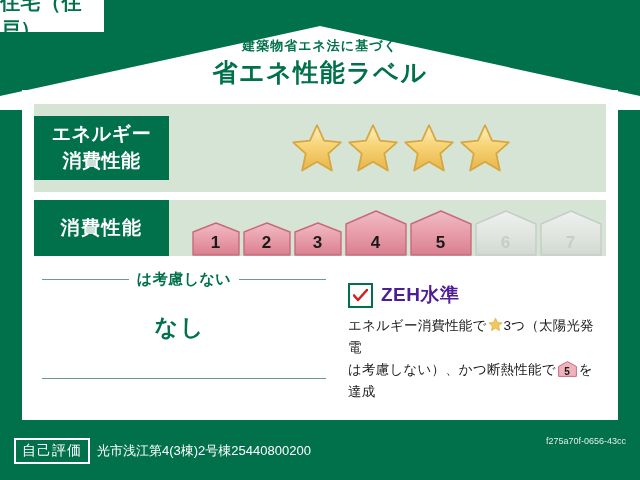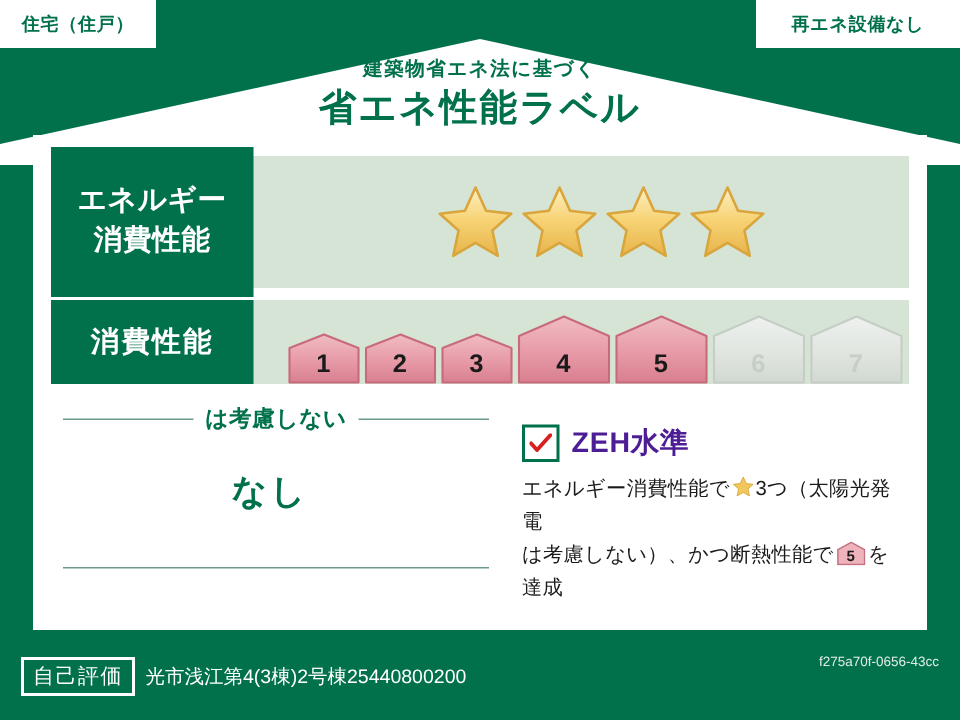--- a/index.html
+++ b/index.html
@@ -7,21 +7,21 @@
     width:640px;height:480px;overflow:hidden;
     background:#00714a;
     font-family:"Liberation Sans","DejaVu Sans",sans-serif;
     -webkit-font-smoothing:antialiased;
   }
   #label-root{position:relative;width:640px;height:480px;background:#00714a;}
 
   
   .corner-badge{
     position:absolute;top:0;background:#ffffff;
-    color:#00714a;font-weight:bold;font-size:12px;
+    color:#00714a;font-weight:bold;font-size:20px;
     display:flex;align-items:center;justify-content:center;
     letter-spacing:.5px;
   }
   #badge-left{left:0;width:104px;height:32px;}
   #badge-right{right:0;width:136px;height:32px;}
 
   
   #roof{
     position:absolute;left:0;top:0;width:640px;height:110px;
     overflow:hidden;pointer-events:none;
@@ -48,21 +48,21 @@
     background:#d5e4d4;display:flex;align-items:center;
   }
   #row-energy{top:14px;height:88px;}
   #row-insul{top:110px;height:56px;}
 
   .perf-label{
     background:#00714a;color:#ffffff;font-weight:bold;
     display:flex;flex-direction:column;align-items:center;justify-content:center;
     text-align:center;flex:0 0 auto;
   }
-  #label-energy{width:135px;height:100px;font-size:19px;line-height:1.42;letter-spacing:.5px;}
+  #label-energy{width:135px;height:64px;font-size:19px;line-height:1.42;letter-spacing:.5px;}
   #label-insul{width:135px;height:56px;font-size:19px;letter-spacing:1.5px;}
 
   
   #stars{flex:1;display:flex;align-items:center;justify-content:center;gap:4px;padding-left:26px;}
   .star-icon{width:52px;height:52px;display:block;}
 
   
   #houses{flex:1;display:flex;align-items:flex-end;justify-content:center;gap:3px;padding-left:18px;height:56px;}
   .house{
     position:relative;display:flex;align-items:flex-end;justify-content:center;
@@ -137,21 +137,20 @@
 <div id="label-root">
 
   <div id="roof">
     <svg width="640" height="110" viewBox="0 0 640 110">
       <polygon points="0,110 0,96 320,26 640,96 640,110" fill="#ffffff"></polygon>
       <polygon points="0,110 320,40 640,110" fill="#ffffff"></polygon>
     </svg>
   </div>
 
   <div class="corner-badge" id="badge-left">住宅（住戸）</div>
-  <div class="corner-badge" id="badge-right">再エネ設備なし</div>
 
   <div id="title-block">
     <div id="title-sub">建築物省エネ法に基づく</div>
     <div id="title-main">省エネ性能ラベル</div>
   </div>
 
   <div id="card">
 
     <div class="perf-row" id="row-energy">
       <div class="perf-label" id="label-energy">

